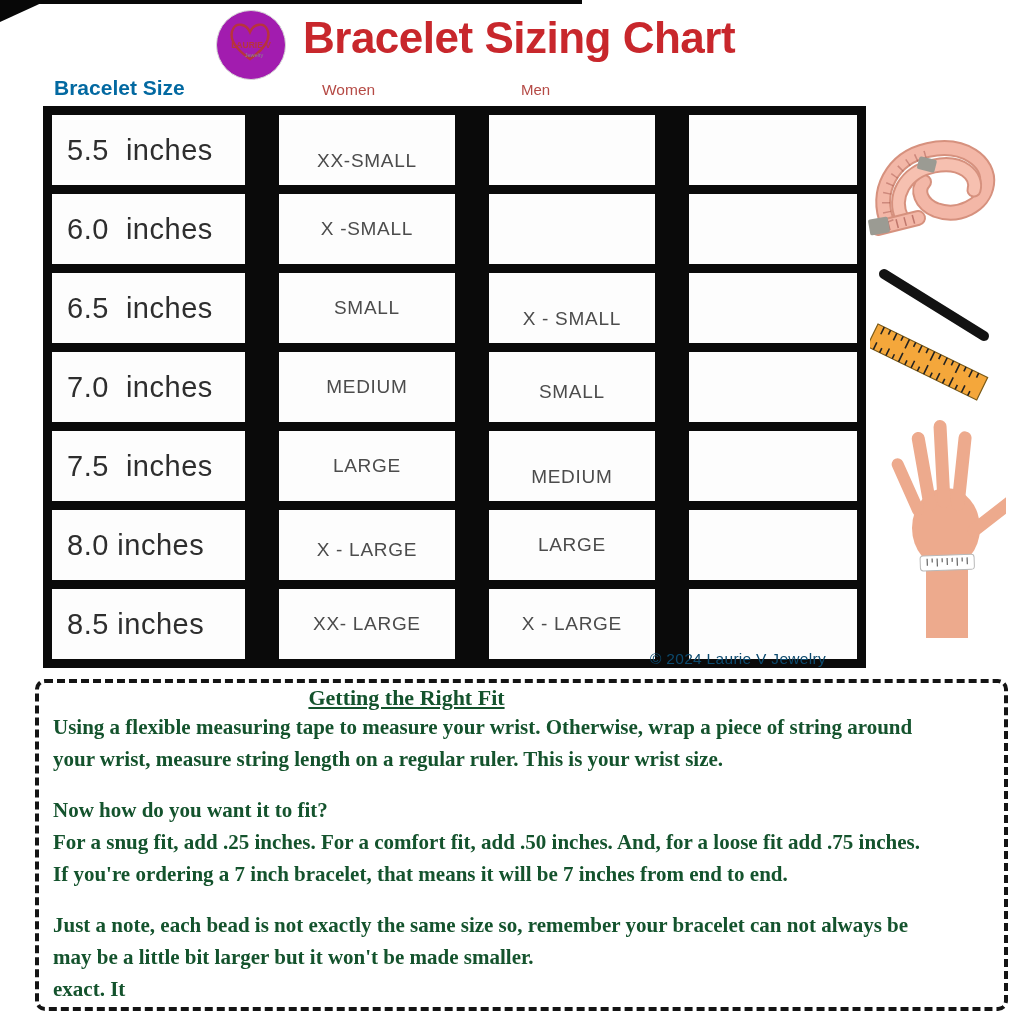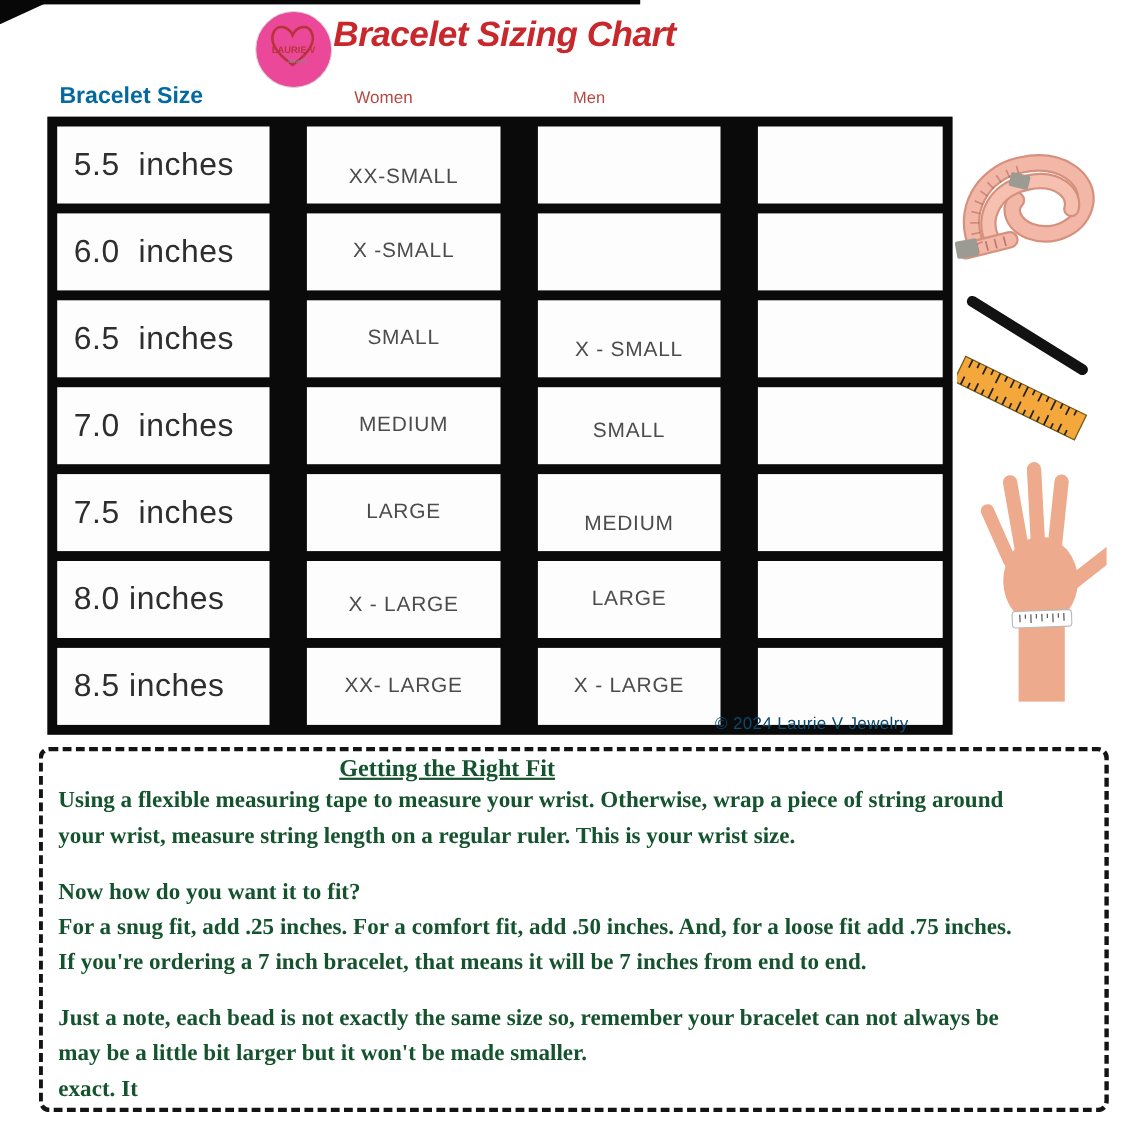--- a/index.html
+++ b/index.html
@@ -5,25 +5,25 @@
   html,body{margin:0;padding:0;background:#ffffff;}
   .canvas{position:relative;width:1024px;height:1022px;background:#ffffff;overflow:hidden;
           font-family:"Liberation Sans",sans-serif;}
 
   
   .top-line{position:absolute;left:0;top:0;width:582px;height:4px;background:#070707;}
   .corner-wedge{position:absolute;left:0;top:0;width:48px;height:22px;background:#070707;
                 clip-path:polygon(0 0,100% 0,0 100%);}
 
   
-  .logo{position:absolute;left:232px;top:10px;width:68px;height:68px;border:1px solid #d6d6d6;
-        border-radius:50%;background:#ec4899;}
+  .logo{position:absolute;left:216px;top:10px;width:68px;height:68px;border:1px solid #d6d6d6;
+        border-radius:50%;background:#a21caf;}
   .logo svg{position:absolute;left:6px;top:6px;}
-  .page-title{position:absolute;left:303px;top:13px;font-size:32px;font-weight:700;
-              color:#c8272c;letter-spacing:-0.5px;font-style:italic;}
+  .page-title{position:absolute;left:303px;top:13px;font-size:44px;font-weight:700;
+              color:#c8272c;letter-spacing:-0.5px;}
   .hdr-size{position:absolute;left:54px;top:76px;font-size:21px;font-weight:700;color:#0369a1;}
   .hdr-women{position:absolute;left:322px;top:81px;font-size:15.5px;color:#b54a45;}
   .hdr-men{position:absolute;left:521px;top:81px;font-size:15px;color:#b54a45;}
 
   
   .size-table{position:absolute;left:43px;top:106px;width:823px;height:562px;background:#0a0a0a;
               display:grid;grid-template-columns:1.01fr 1.05fr 1fr 1.01fr;grid-auto-rows:1fr;
               gap:9px;padding:9px;box-sizing:border-box;}
   .cell{background:#fdfdfd;display:flex;align-items:center;justify-content:center;box-sizing:border-box;}
   .cell.size{justify-content:flex-start;padding-left:15px;font-size:29px;color:#2e2e2e;

